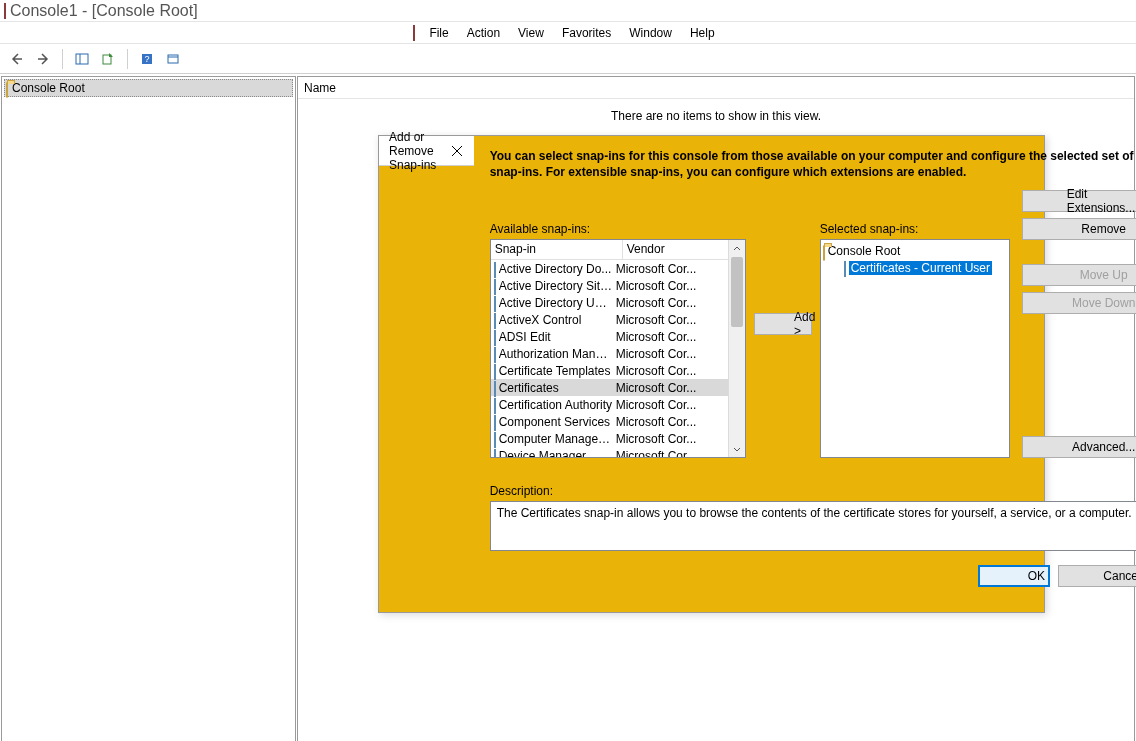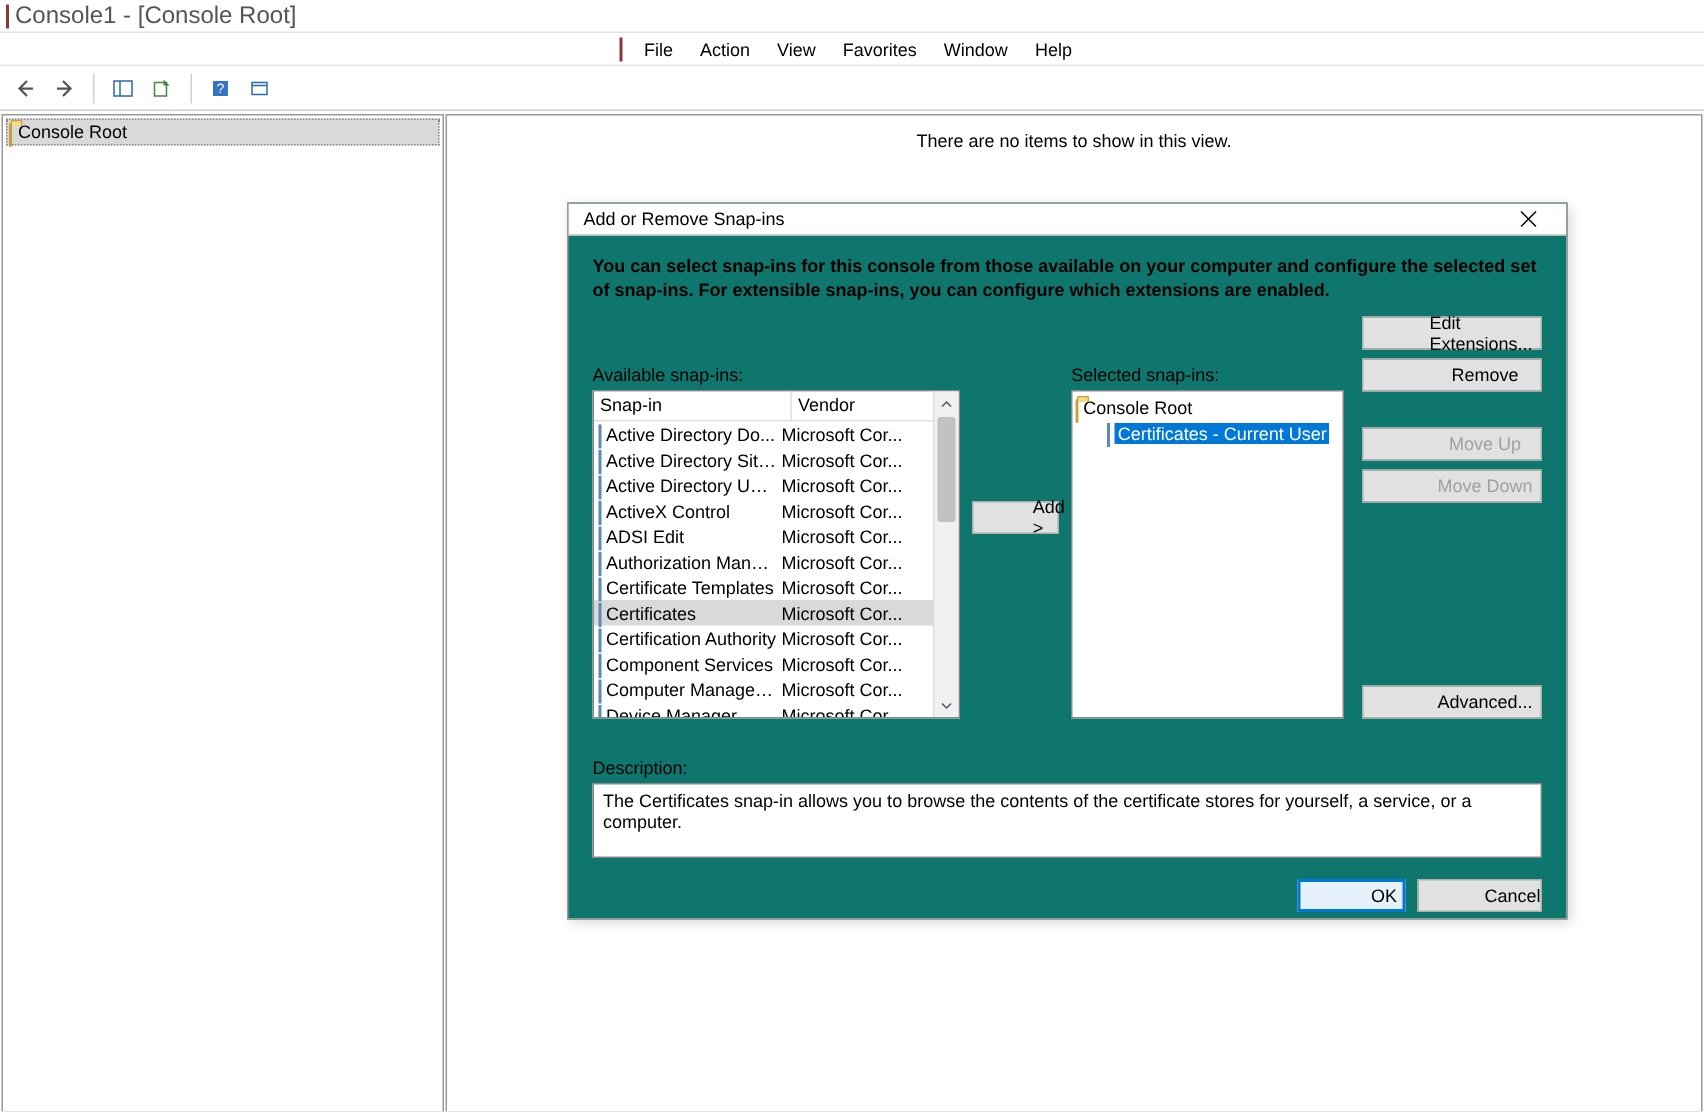--- a/index.html
+++ b/index.html
@@ -99,24 +99,24 @@
     color: #000;
   }
 
   
   .dialog {
     position: absolute;
     left: 378px;
     top: 135px;
     width: 667px;
     height: 478px;
-    background: #0f766e;
+    background: #eab308;
     border: 1px solid #9a9a9a;
     box-shadow: 2px 2px 8px rgba(0,0,0,0.15);
-    display: flex; flex-direction: column;
+    display: flex; flex-direction: row;
   }
   .dlg-title {
     height: 30px;
     background: #fff;
     border-bottom: 1px solid #d0d0d0;
     display: flex; align-items: center; justify-content: space-between;
     padding: 0 10px;
   }
   .dlg-close {
     width: 30px; height: 20px;
@@ -277,20 +277,23 @@
 </div>
 
 <div class="main">
   <div class="tree-pane">
     <div class="tree-row sel">
       <span><span class="ico-folder"></span></span>
       <span>Console Root</span>
     </div>
   </div>
   <div class="list-pane">
+    <div class="list-header">
+      <div class="col" style="width:200px">Name</div>
+    </div>
     <div class="empty-msg">There are no items to show in this view.</div>
   </div>
 </div>
 
 <div class="dialog">
   <div class="dlg-title">
     <span>Add or Remove Snap-ins</span>
     <div class="dlg-close">
       <svg width="12" height="12" viewBox="0 0 12 12">
           <path d="M1 1 L11 11 M11 1 L1 11" stroke="#000" stroke-width="1"></path>

